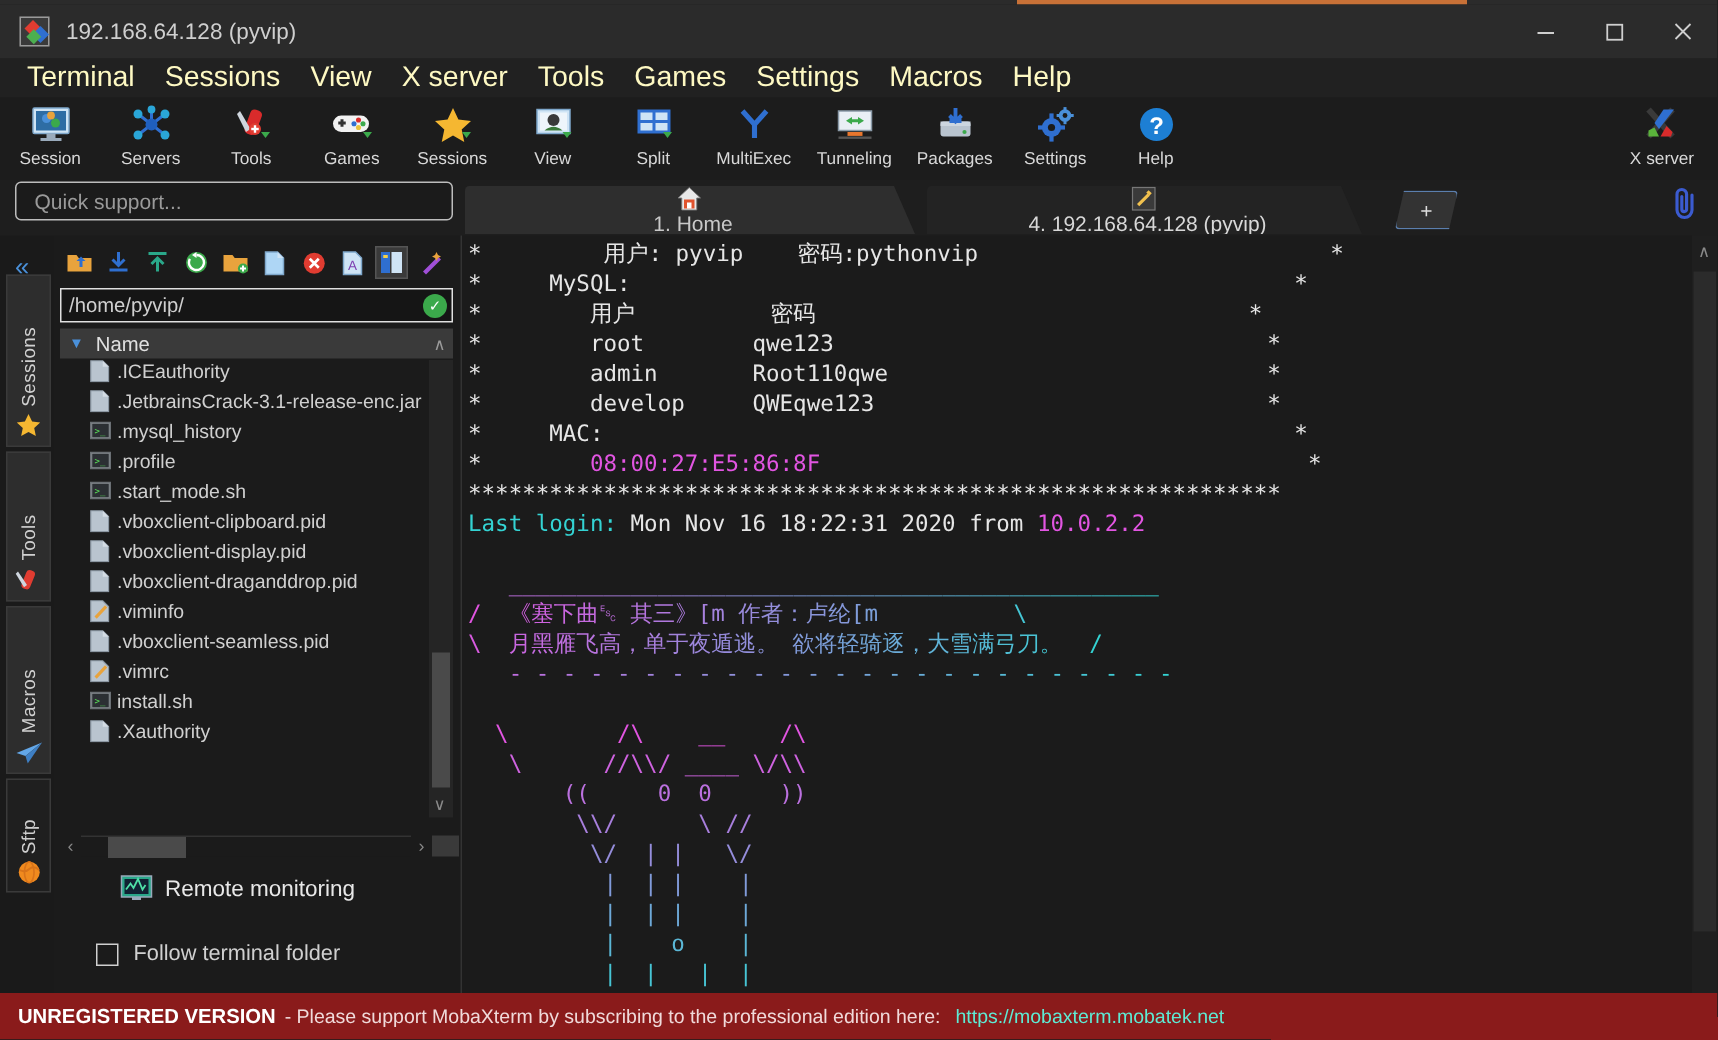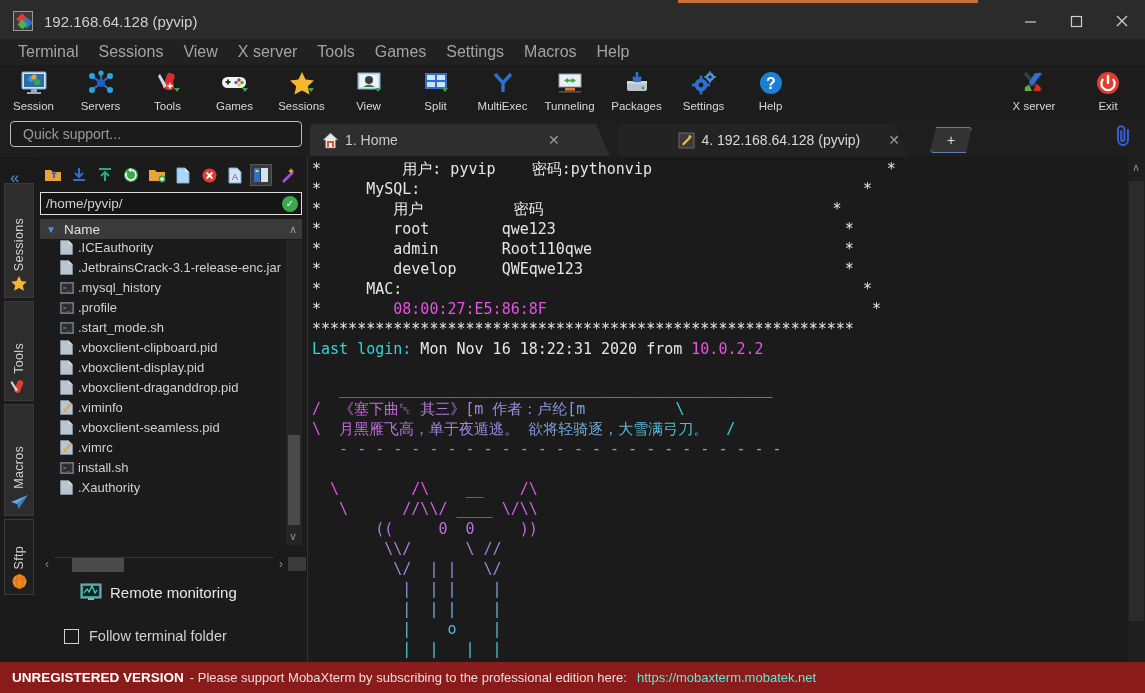--- a/index.html
+++ b/index.html
@@ -28,21 +28,21 @@
   .tb-title { margin-left:10px; color:#cfcfcf; font-size:15px; }
   .win-ctrls { margin-left:auto; display:flex; height:36px; }
   .win-btn { width:46px; height:36px; display:flex; align-items:center; justify-content:center; color:#cfcfcf; font-size:14px;}
   .win-btn svg { display:block; }
 
   
   .menubar {
     position:absolute; top:39px; left:0; width:1145px; height:26px;
     background:#212121; display:flex; align-items:center; padding-left:8px;
   }
-  .menubar .mi { color:#a3a3a3; font-size:16px; padding:2px 10px; }
+  .menubar .mi { color:#fef9c3; font-size:19px; padding:2px 10px; }
 
   
   .toolbar {
     position:absolute; top:65px; left:0; width:1145px; height:55px;
     background:#1c1c1c; display:flex; align-items:flex-start; padding-top:3px;
   }
   .tbtn { width:67px; display:flex; flex-direction:column; align-items:center; }
   .tbtn .gl { height:30px; display:flex; align-items:center; justify-content:center; }
   .tbtn .lb { color:#d8d8d8; font-size:11.5px; margin-top:2px; }
   .tbtn.right { width:74px; }
@@ -55,20 +55,21 @@
   }
   .quick span { color:#9a9a9a; font-size:14px; }
 
   
   .tabbar { position:absolute; top:121px; left:310px; width:790px; height:36px; }
   .tab {
     position:absolute; top:3px; height:32px; background:#2e2e2e;
     display:flex; align-items:center; padding:0 8px 0 12px;
     border-top-left-radius:3px;
     clip-path: polygon(0 0, calc(100% - 14px) 0, 100% 100%, 0 100%);
+    flex-direction: column;
   }
   .tab.inactive { background:#232323; }
   .tab .ticon { width:17px; height:17px; margin-right:6px; position:relative; flex:none;}
   .tab .tlabel { font-size:14px; white-space:nowrap; }
   .tab.active .tlabel { color:#c9c9c9; }
   .tab.inactive .tlabel { color:#d8d8d8; }
   .tab .tclose { margin-left:12px; color:#9a9a9a; font-size:14px; }
   .newtab {
     position:absolute; top:6px; left:620px; width:42px; height:26px;
     background:#333; border:1px solid #5b7fae; border-radius:3px;
@@ -384,50 +385,40 @@
         <svg width="28" height="26" viewBox="0 0 28 26">
           <path d="M5 3 L21 21" stroke="#3a3a3a" stroke-width="4"></path>
           <path d="M21 3 L5 21" stroke="#3a3a3a" stroke-width="4"></path>
           <path d="M15 3 L22 3 L12 16 L9 12 Z" fill="#2f6fd0"></path>
           <path d="M20 21 L13 21 L17 14 L21 18 Z" fill="#d92b2b"></path>
           <path d="M5 21 L12 21 L9 15 L5 17 Z" fill="#5ab33b"></path>
         </svg>
       </div>
       <div class="lb">X server</div>
     </div>
-    <div class="tbtn right">
-      <div class="gl">
-        <svg width="26" height="26" viewBox="0 0 26 26">
-          <circle cx="13" cy="13" r="11" fill="#e03c31"></circle>
-          <path d="M13 6 v7" stroke="#fff" stroke-width="2.4" stroke-linecap="round"></path>
-          <path d="M8.2 9 a6.6 6.6 0 1 0 9.6 0" stroke="#fff" stroke-width="2.2" fill="none"></path>
-        </svg>
-      </div>
-      <div class="lb">Exit</div>
-    </div>
   </div>
 </div>
 
 <div class="quick">
   <span>Quick support...</span>
 </div>
 
 <div class="tabbar">
   <div class="tab active" style="left:0; width:300px;">
     <div class="ticon">
       <svg width="17" height="17" viewBox="0 0 17 17">
         <path d="M8.5 1 L16 8 H13.5 V16 H3.5 V8 H1 Z" fill="#e8e8e8" stroke="#777" stroke-width="0.6"></path>
         <rect x="5" y="9" width="7" height="6" fill="#e0532e"></rect>
         <rect x="7" y="11" width="3" height="4" fill="#fff"></rect>
       </svg>
     </div>
     <span class="tlabel">1. Home</span>
     <span class="tclose" style="margin-left:150px;">✕</span>
   </div>
-  <div class="tab inactive" style="left:308px; width:290px;justify-content:flex-end;">
+  <div class="tab inactive" style="left:308px; width:290px;">
     <div class="ticon">
       <svg width="17" height="17" viewBox="0 0 17 17">
         <rect x="1" y="1" width="15" height="15" fill="#3a3a3a" stroke="#777" stroke-width="0.8"></rect>
         <path d="M4 12 L11 5 L12.5 6.5 L5.5 13.5 Z" fill="#f2c14e"></path>
         <rect x="10.5" y="3.5" width="3" height="2.2" fill="#f2c14e" transform="rotate(45 12 4.6)"></rect>
       </svg>
     </div>
     <span class="tlabel">4. 192.168.64.128 (pyvip)</span>
     <span class="tclose" style="margin-left:28px;">✕</span>
   </div>

